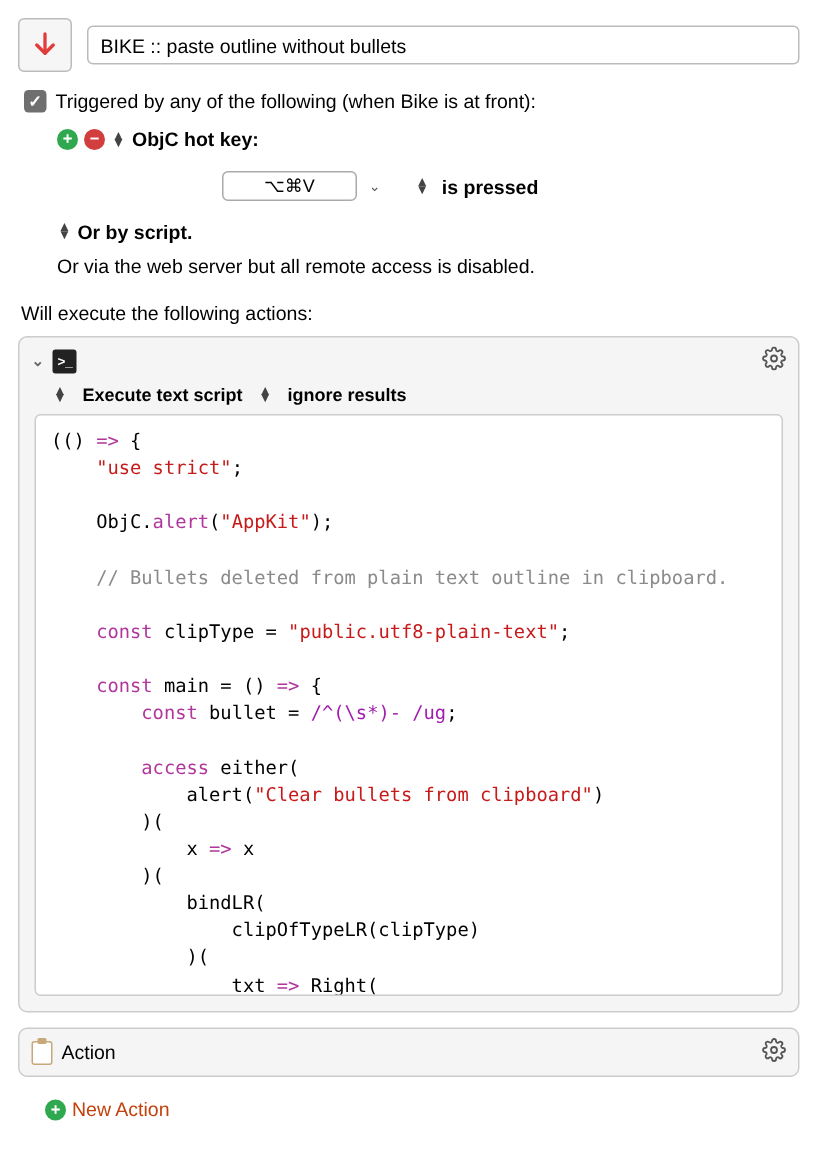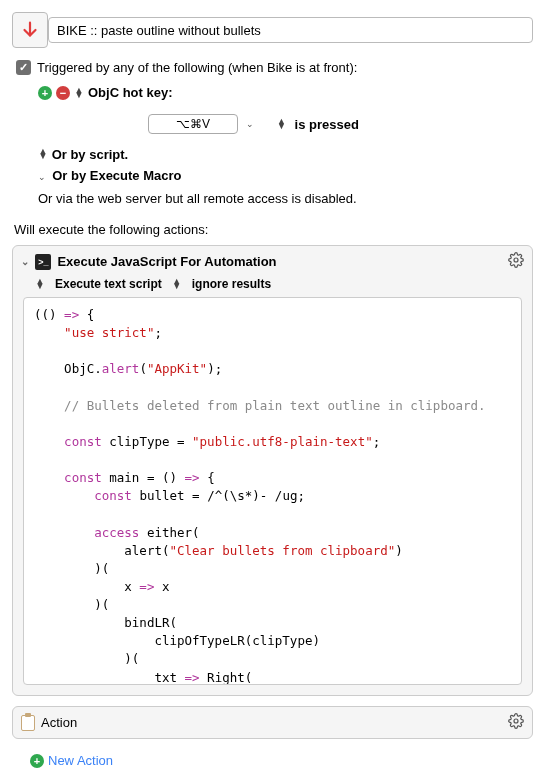--- a/index.html
+++ b/index.html
@@ -8,21 +8,21 @@
     padding: 12px;
     font-family: -apple-system, BlinkMacSystemFont, "Segoe UI", Helvetica, sans-serif;
     font-size: 13px;
     color: #000;
     background: #fff;
     width: 545px;
   }
   .header-row {
     display: flex;
     align-items: center;
-    gap: 0;
+    gap: 10px;
     margin-bottom: 12px;
   }
   .macro-icon-box {
     width: 36px;
     height: 36px;
     border: 1px solid #bbb;
     border-radius: 4px;
     display: flex;
     align-items: center;
     justify-content: center;
@@ -117,35 +117,35 @@
     font-family: "SF Mono", Menlo, Consolas, monospace;
     font-size:12.5px;
     line-height:1.45;
     white-space:pre;
     overflow:hidden;
     height:388px;
   }
   .c-kw { color:#b0369c; }
   .c-str { color:#c71a1a; }
   .c-com { color:#8a8a8a;margin-top:16px; }
-  .c-rx  { color:#000000; }
+  .c-rx  { color:#a21caf; }
   .paste-action .action-title-row { font-weight:400; }
   .paste-icon {
     width:14px;height:16px;border:1px solid #c7a87a;border-radius:2px;
     position:relative; background:#fff;
   }
   .paste-icon::before{
     content:""; position:absolute; top:-3px; left:3px; width:6px;height:4px;
     background:#c7a87a;border-radius:1px;
   }
   .new-action-row {
     display:flex; align-items:center; gap:4px;
     padding:4px 0 0 18px; color:#2fa84f; font-size:13px;
   }
-  .new-action-row span.label { color:#3b82f6; }
+  .new-action-row span.label { color:#c2410c; }
 </style>
 </head>
 <body>
 
 <div class="header-row">
   <div class="macro-icon-box">
     <svg width="22" height="22" viewBox="0 0 24 24" fill="none" stroke="#e23b3b" stroke-width="2.4" stroke-linecap="round" stroke-linejoin="round">
         <line x1="12" y1="4" x2="12" y2="18"></line>
         <polyline points="6 12 12 18 18 12"></polyline>
       </svg>
@@ -171,35 +171,30 @@
     <span class="disclose">⌄</span>
     <span style="width:4px"></span>
     <span class="updown">▲<br>▼</span>
     <b>is pressed</b>
   </div>
 
   <div class="sub-trigger-row">
     <span class="updown">▲<br>▼</span>
     <b>Or by script.</b>
   </div>
-  <div class="sub-trigger-row">
-    <span class="disclose">⌄</span>
-    <b>Or by Execute Macro</b>
-  </div>
 </div>
 
 <div class="remote-note">Or via the web server but all remote access is disabled.</div>
 
 <div class="exec-heading">Will execute the following actions:</div>
 
 <div class="action-block">
   <div class="action-title-row">
     <span class="chev">⌄</span>
     <span class="term-icon">&gt;_</span>
-    <span>Execute JavaScript For Automation</span>
     <span class="gear">
       <svg viewBox="0 0 24 24" fill="none" stroke="#555" stroke-width="1.8">
           <circle cx="12" cy="12" r="3"></circle>
           <path d="M19.4 15a1.7 1.7 0 0 0 .34 1.87l.06.06a2 2 0 1 1-2.83 2.83l-.06-.06a1.7 1.7 0 0 0-1.87-.34 1.7 1.7 0 0 0-1 1.56V21a2 2 0 1 1-4 0v-.09a1.7 1.7 0 0 0-1.11-1.56 1.7 1.7 0 0 0-1.87.34l-.06.06a2 2 0 1 1-2.83-2.83l.06-.06a1.7 1.7 0 0 0 .34-1.87 1.7 1.7 0 0 0-1.56-1H3a2 2 0 1 1 0-4h.09a1.7 1.7 0 0 0 1.56-1.11 1.7 1.7 0 0 0-.34-1.87l-.06-.06a2 2 0 1 1 2.83-2.83l.06.06a1.7 1.7 0 0 0 1.87.34H9a1.7 1.7 0 0 0 1-1.56V3a2 2 0 1 1 4 0v.09a1.7 1.7 0 0 0 1 1.56 1.7 1.7 0 0 0 1.87-.34l.06-.06a2 2 0 1 1 2.83 2.83l-.06.06a1.7 1.7 0 0 0-.34 1.87V9a1.7 1.7 0 0 0 1.56 1H21a2 2 0 1 1 0 4h-.09a1.7 1.7 0 0 0-1.56 1z"></path>
         </svg>
     </span>
   </div>
   <div class="options-row">
     <span class="updown">▲<br>▼</span>
     <span>Execute text script</span>

